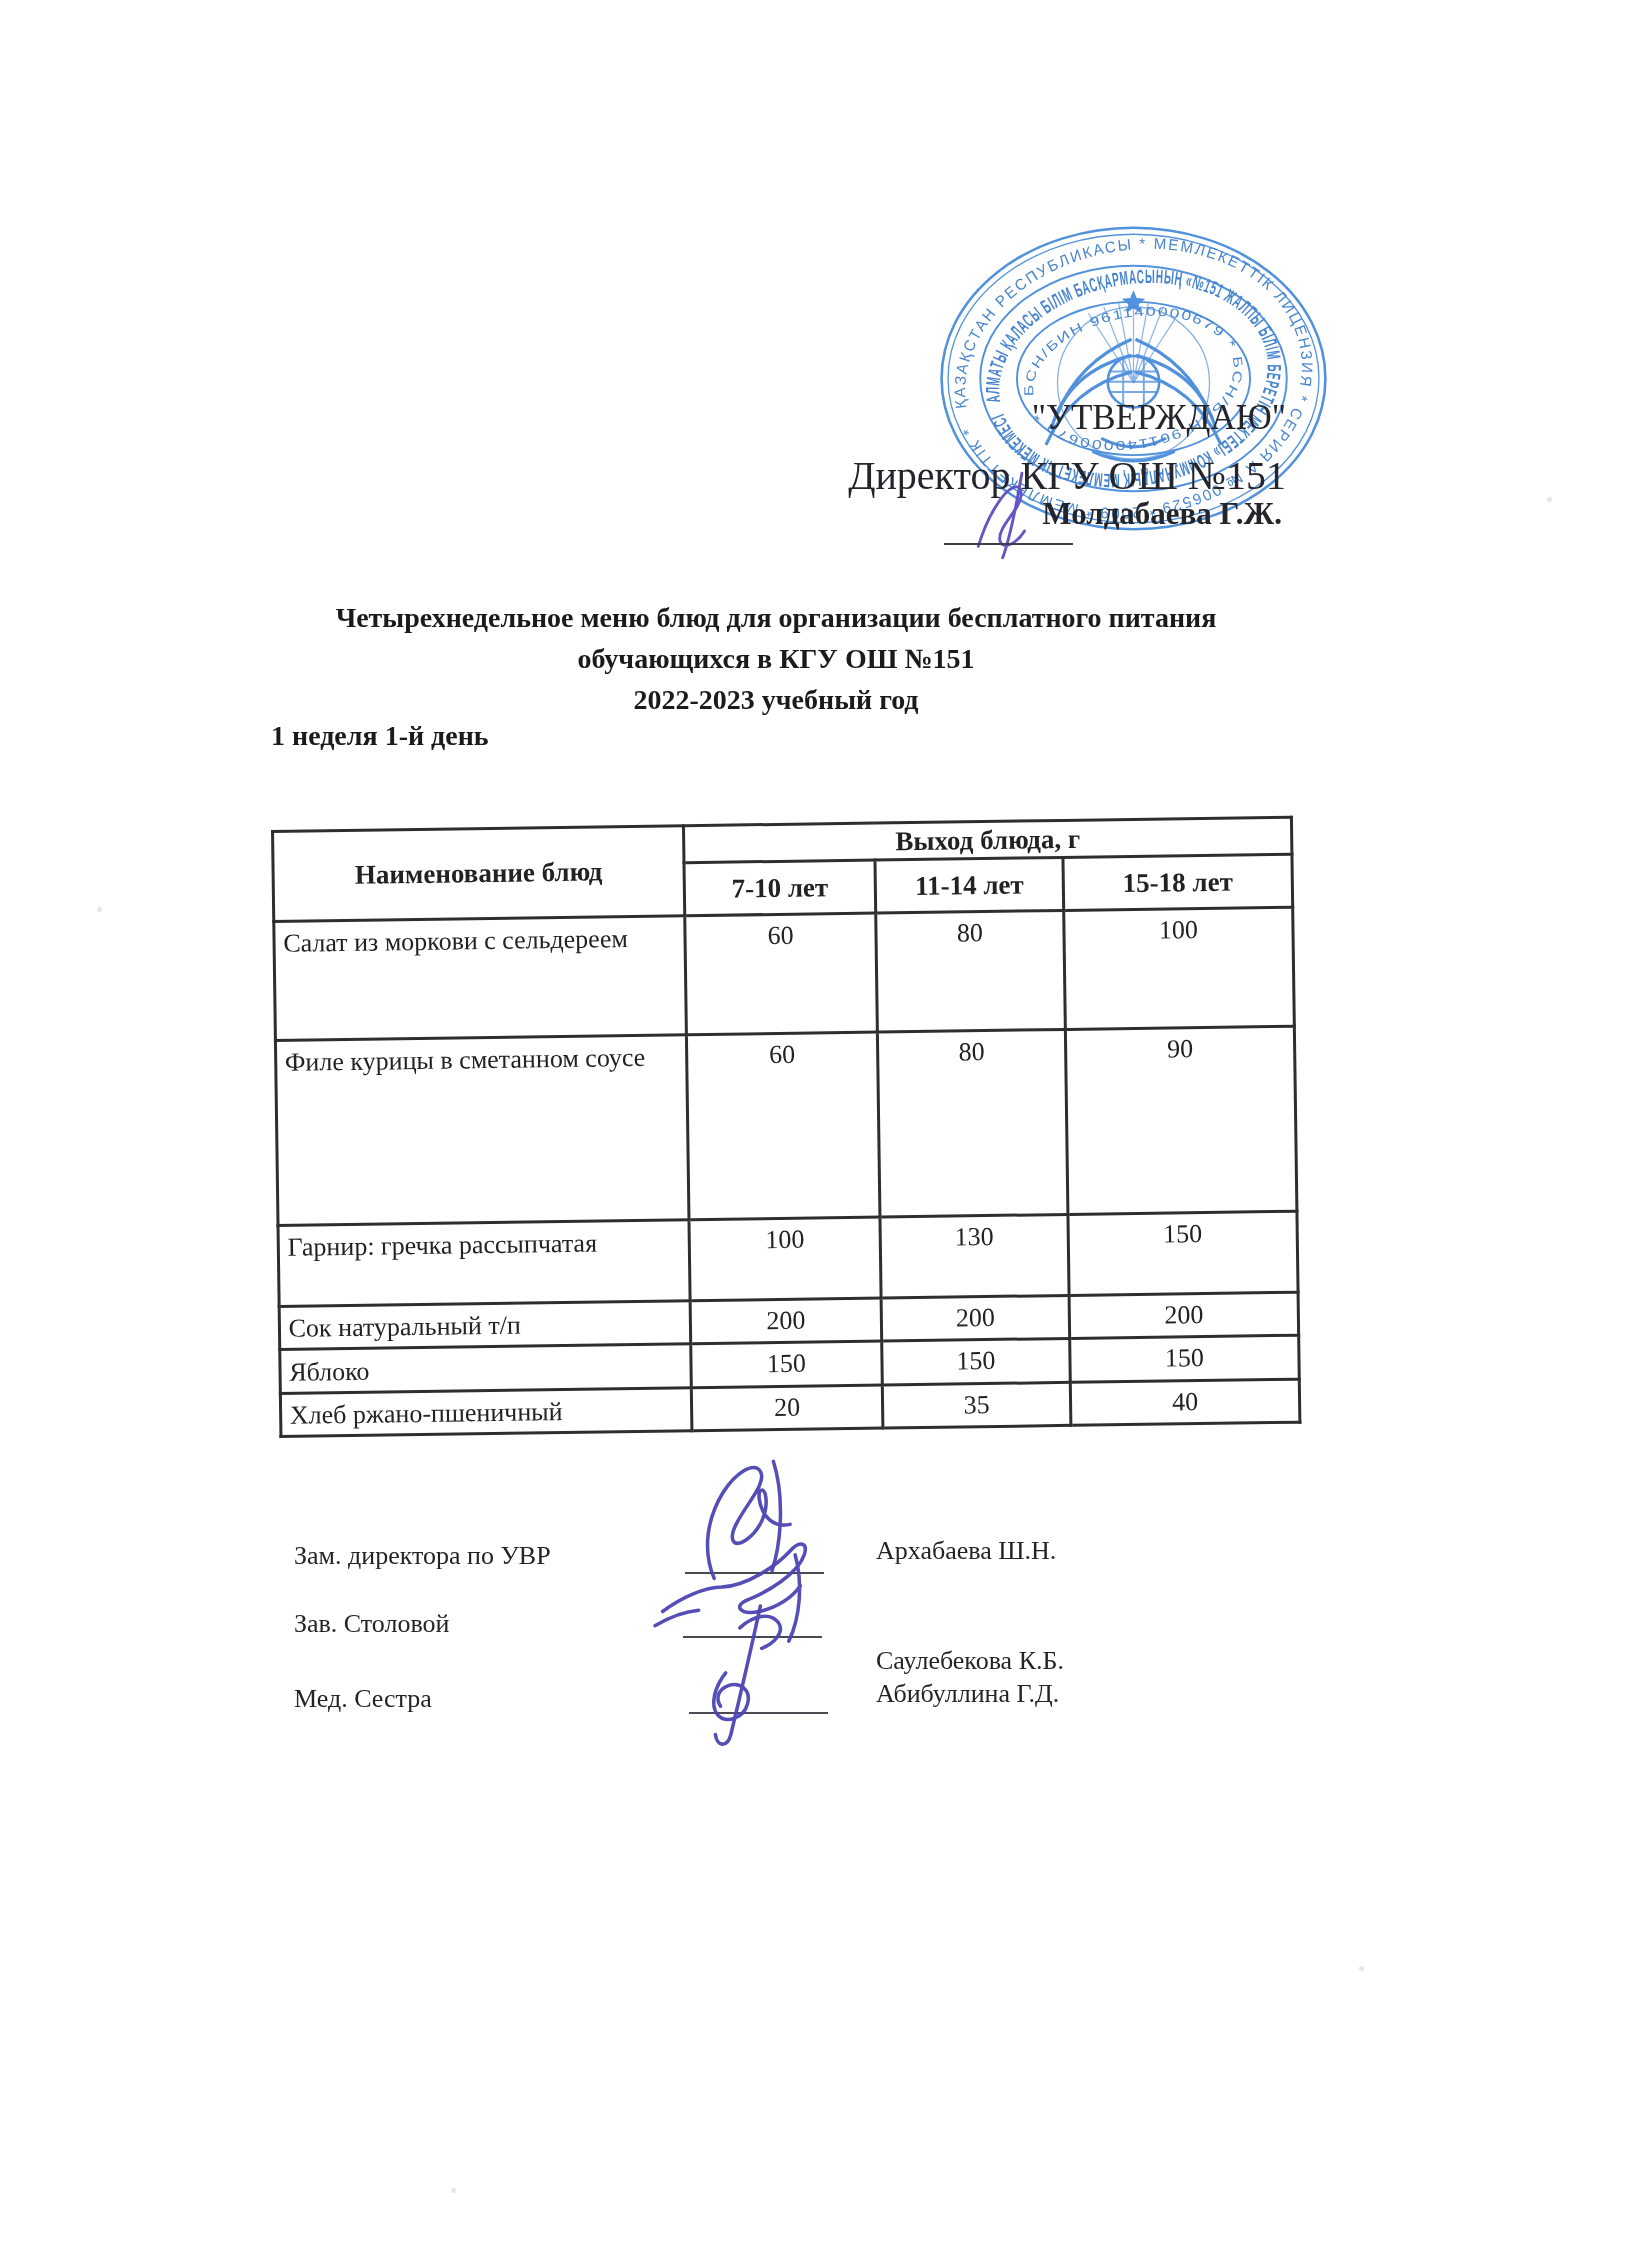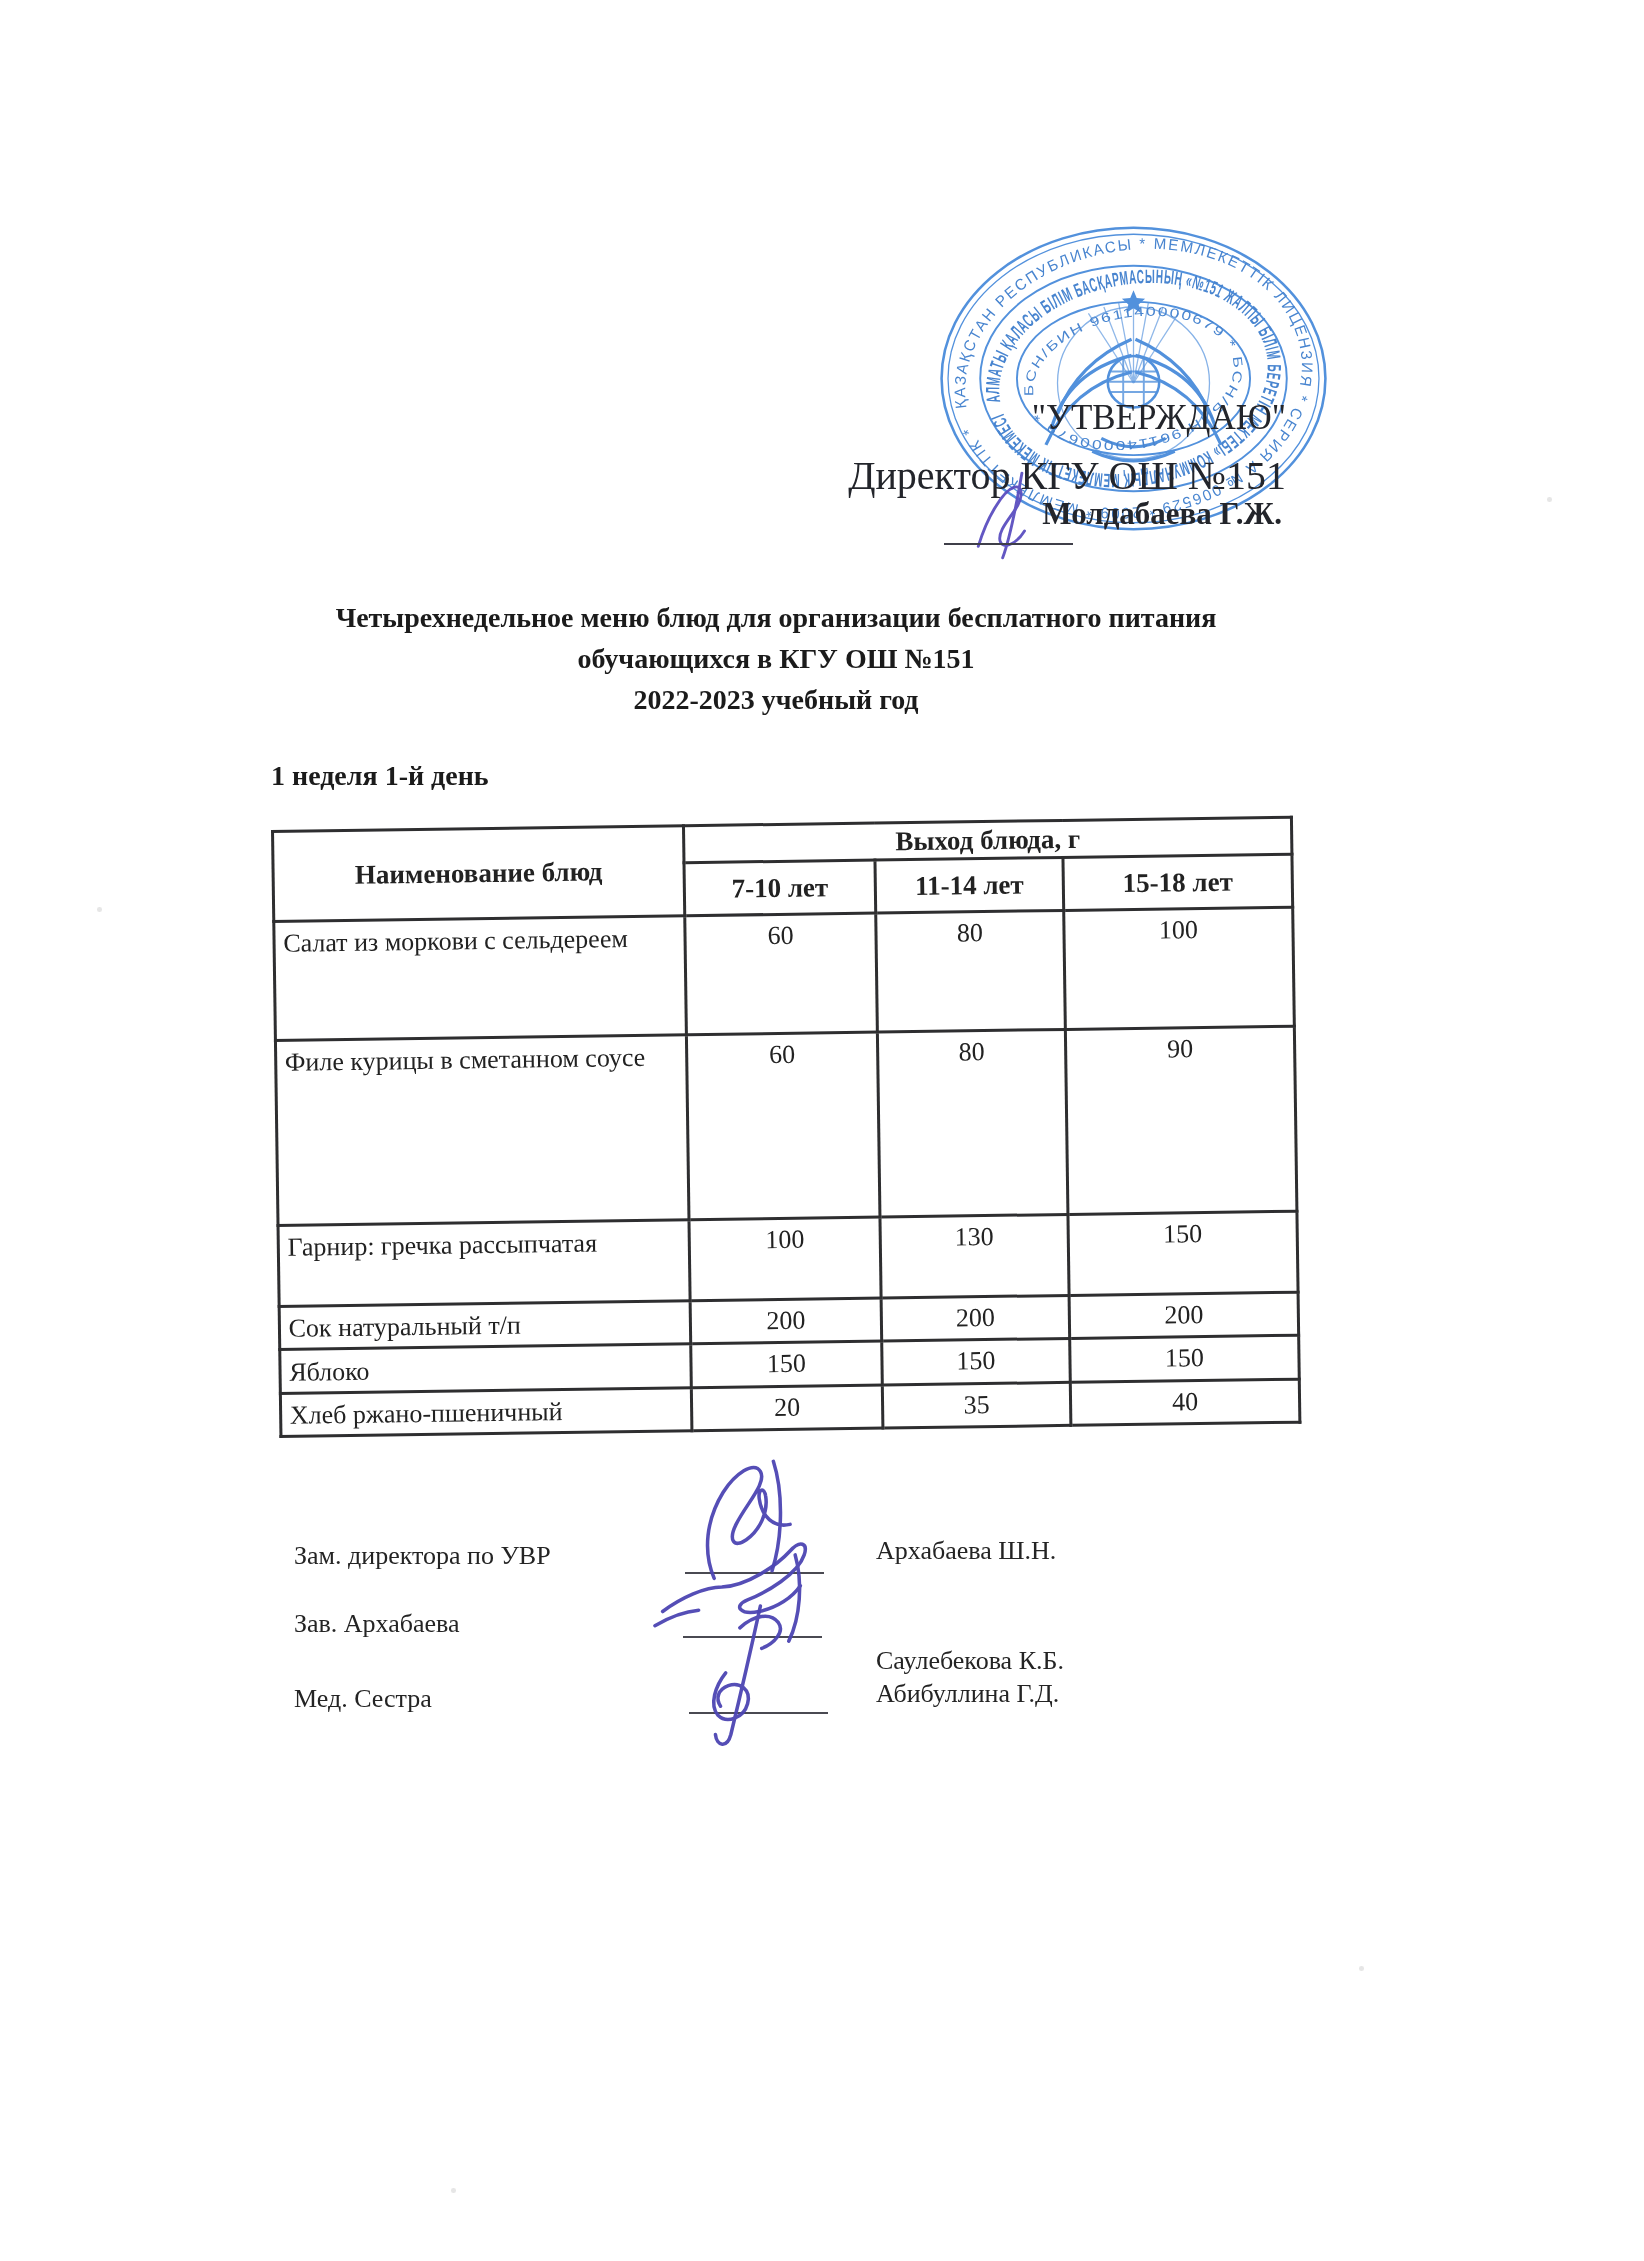--- a/index.html
+++ b/index.html
@@ -16,21 +16,21 @@
   
   .approve-line{position:absolute;z-index:3;white-space:nowrap;color:#23252b;}
   .approve-1{top:398px;right:358px;font-size:35px;}
   .approve-2{top:452px;right:358px;font-size:40px;}
   .approve-3{top:496px;right:362px;font-size:31px;font-weight:bold;}
   .stamp-sign{position:absolute;left:955px;top:450px;width:148px;height:122px;z-index:2;}
   .stamp-sign-line{position:absolute;left:944px;top:543px;width:129px;height:1.9px;background:#3f3f49;z-index:2;}
   
   .title-block{position:absolute;left:193px;top:597px;width:1166px;text-align:center;z-index:2;}
   .title-block div{font-size:28px;font-weight:bold;line-height:41px;color:#1b1b1b;}
-  .week-label{position:absolute;left:271px;top:760px;font-size:28px;font-weight:bold;color:#1b1b1b;}
+  .week-label{position:absolute;left:271px;top:720px;font-size:28px;font-weight:bold;color:#1b1b1b;}
   
   .menu-table{
     position:absolute;left:271px;top:830px;
     border-collapse:collapse;
     transform:rotate(-0.8deg);
     transform-origin:0 0;
     font-size:26px;color:#222;
   }
   .menu-table th,.menu-table td{
     border:3.2px solid #2e2e30;
@@ -189,21 +189,21 @@
   <div class="sig-role" style="top:1541px">Зам. директора по УВР</div>
   <svg class="sig-stroke" style="left:664px;top:1442px" width="193" height="148" viewBox="0 0 300 230" xmlns="http://www.w3.org/2000/svg">
     <g stroke="#4c45b3" stroke-width="5.5" fill="none" stroke-linecap="round" opacity="0.95">
       <path d="M78,212 C60,170 66,120 92,78 C110,50 140,28 150,46 C160,64 128,96 112,128 C100,152 108,166 128,152 C150,136 162,108 158,84 C156,70 146,72 148,88 C152,116 170,134 196,128"></path>
       <path d="M170,30 C186,80 184,150 168,200"></path>
     </g>
   </svg>
   <div class="sig-line" style="left:685px;top:1572px;width:139px"></div>
   <div class="sig-name" style="top:1536px">Архабаева Ш.Н.</div>
 
-  <div class="sig-role" style="top:1609px">Зав. Архабаева</div>
+  <div class="sig-role" style="top:1609px">Зав. Столовой</div>
   <svg class="sig-stroke" style="left:651px;top:1515px" width="206" height="148" viewBox="0 0 320 230" xmlns="http://www.w3.org/2000/svg">
     <g stroke="#4c45b3" stroke-width="5.5" fill="none" stroke-linecap="round" opacity="0.95">
       <path d="M6,172 C30,158 52,150 74,148"></path>
       <path d="M18,150 C48,128 84,112 110,112 C150,110 196,78 216,56 C232,38 244,44 238,62 C228,92 180,120 150,132 C126,142 140,156 168,150 C196,144 220,128 232,110"></path>
       <path d="M224,62 C236,104 232,160 214,196"></path>
     </g>
   </svg>
   <div class="sig-line" style="left:683px;top:1636px;width:139px"></div>
   <div class="sig-name" style="top:1646px">Саулебекова К.Б.</div>
 

